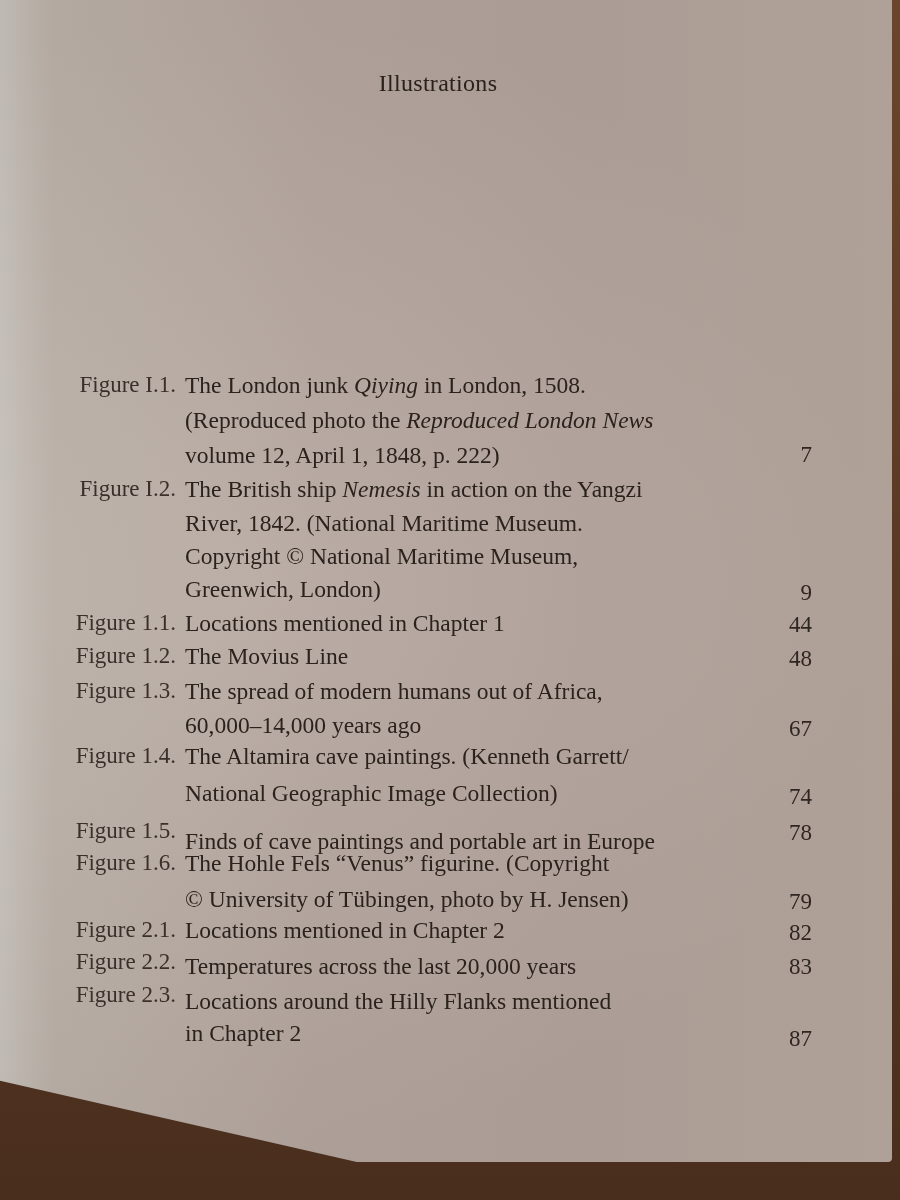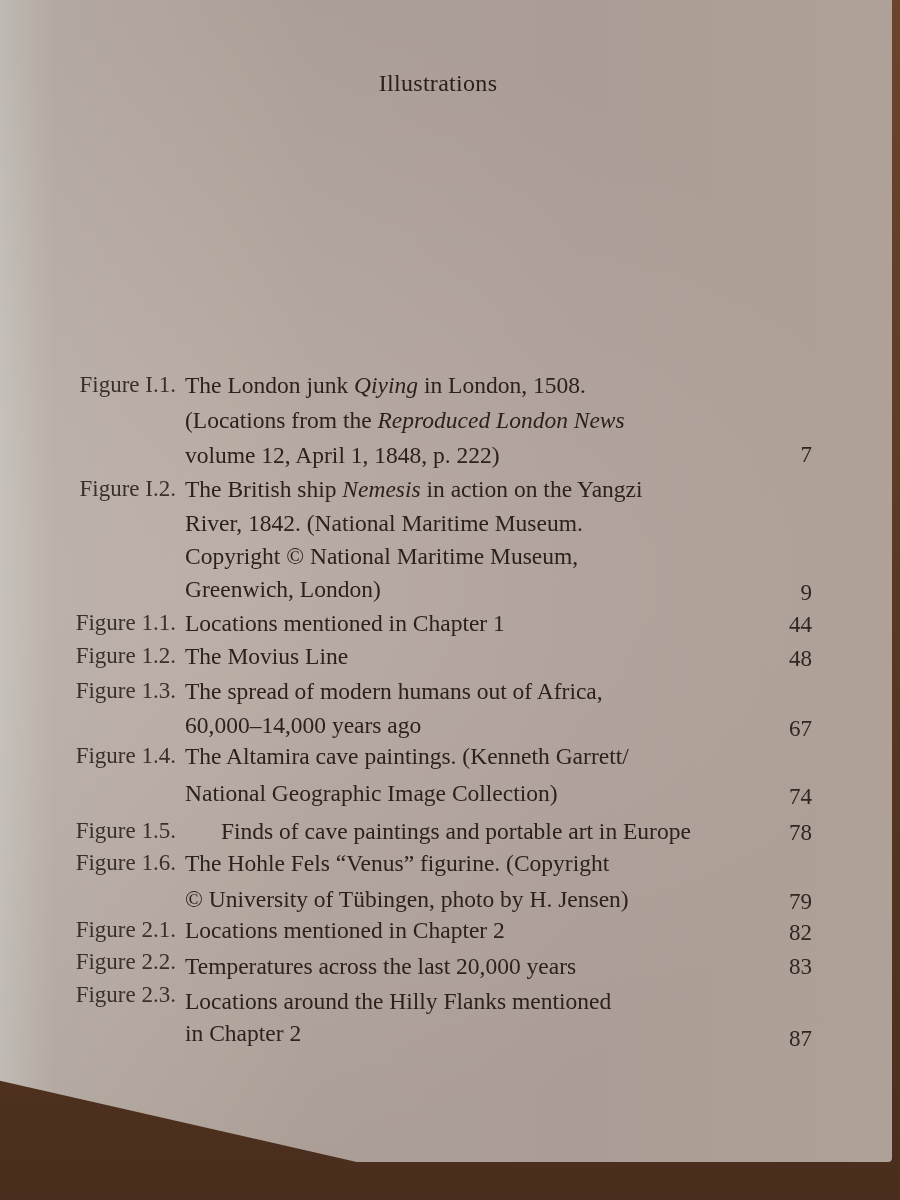--- a/index.html
+++ b/index.html
@@ -57,21 +57,21 @@
 <div class="page"></div>
 <div class="page-shade"></div>
 
 <h1 class="title" style="margin:0;font-weight:normal;">Illustrations</h1>
 
 <div class="list">
 
   <div class="entry" style="top:372px;">
     <span class="fig-label" style="top:0px;">Figure I.1.</span>
     <span class="line" style="top:0px;"><span>The London junk </span><i>Qiying</i><span> in London, 1508.</span></span>
-    <span class="line" style="top:35px;"><span>(Locations from the </span><i>Reproduced London News</i><span></span></span>
+    <span class="line" style="top:35px;"><span>(Reproduced photo the </span><i>Reproduced London News</i><span></span></span>
     <span class="line" style="top:70px;"><span>volume 12, April 1, 1848, p. 222)</span></span>
     <span class="page-num" style="top:70px;">7</span>
   </div>
 
   <div class="entry" style="top:476px;">
     <span class="fig-label" style="top:0px;">Figure I.2.</span>
     <span class="line" style="top:0px;"><span>The British ship </span><i>Nemesis</i><span> in action on the Yangzi</span></span>
     <span class="line" style="top:34px;"><span>River, 1842. (National Maritime Museum.</span></span>
     <span class="line" style="top:67px;"><span>Copyright © National Maritime Museum,</span></span>
     <span class="line" style="top:100px;"><span>Greenwich, London)</span></span>
@@ -99,21 +99,21 @@
 
   <div class="entry" style="top:743px;">
     <span class="fig-label" style="top:0px;">Figure 1.4.</span>
     <span class="line" style="top:0px;"><span>The Altamira cave paintings. (Kenneth Garrett/</span></span>
     <span class="line" style="top:37px;"><span>National Geographic Image Collection)</span></span>
     <span class="page-num" style="top:41px;">74</span>
   </div>
 
   <div class="entry" style="top:818px;">
     <span class="fig-label" style="top:0px;">Figure 1.5.</span>
-    <span class="line" style="top:0px;margin-left:36px;"><span>Finds of cave paintings and portable art in Europe</span></span>
+    <span class="line" style="top:10px;"><span>Finds of cave paintings and portable art in Europe</span></span>
     <span class="page-num" style="top:2px;">78</span>
   </div>
 
   <div class="entry" style="top:850px;">
     <span class="fig-label" style="top:0px;">Figure 1.6.</span>
     <span class="line" style="top:0px;"><span>The Hohle Fels “Venus” figurine. (Copyright</span></span>
     <span class="line" style="top:36px;"><span>© University of Tübingen, photo by H. Jensen)</span></span>
     <span class="page-num" style="top:39px;">79</span>
   </div>
 

